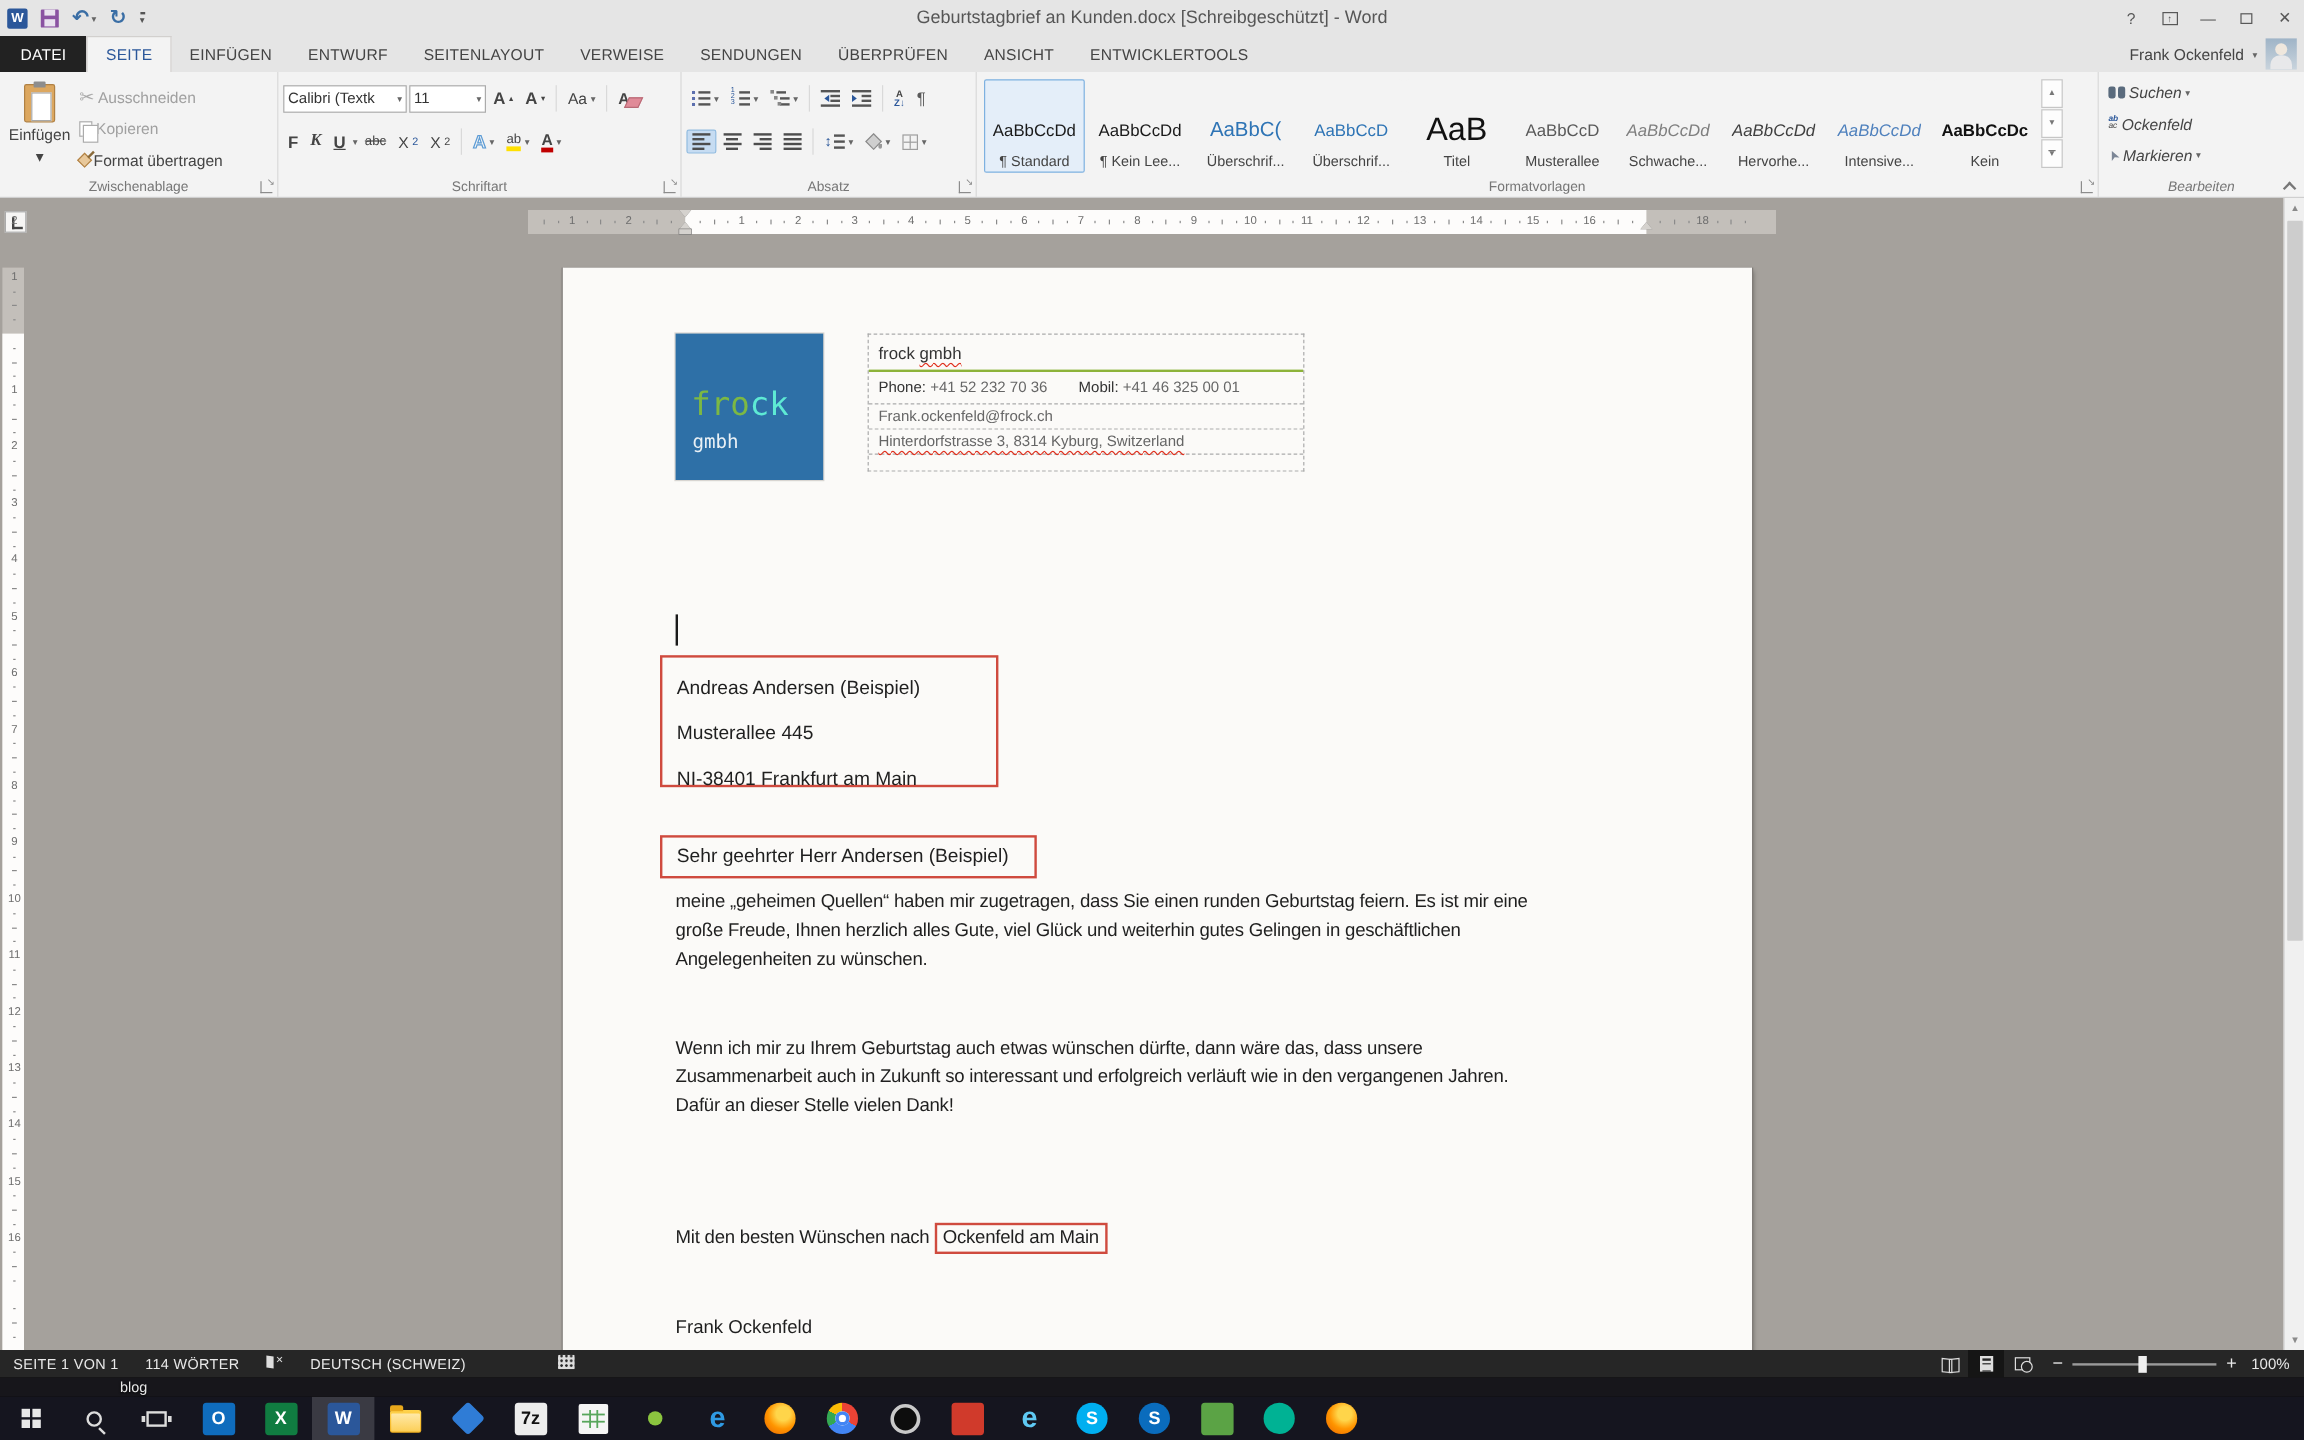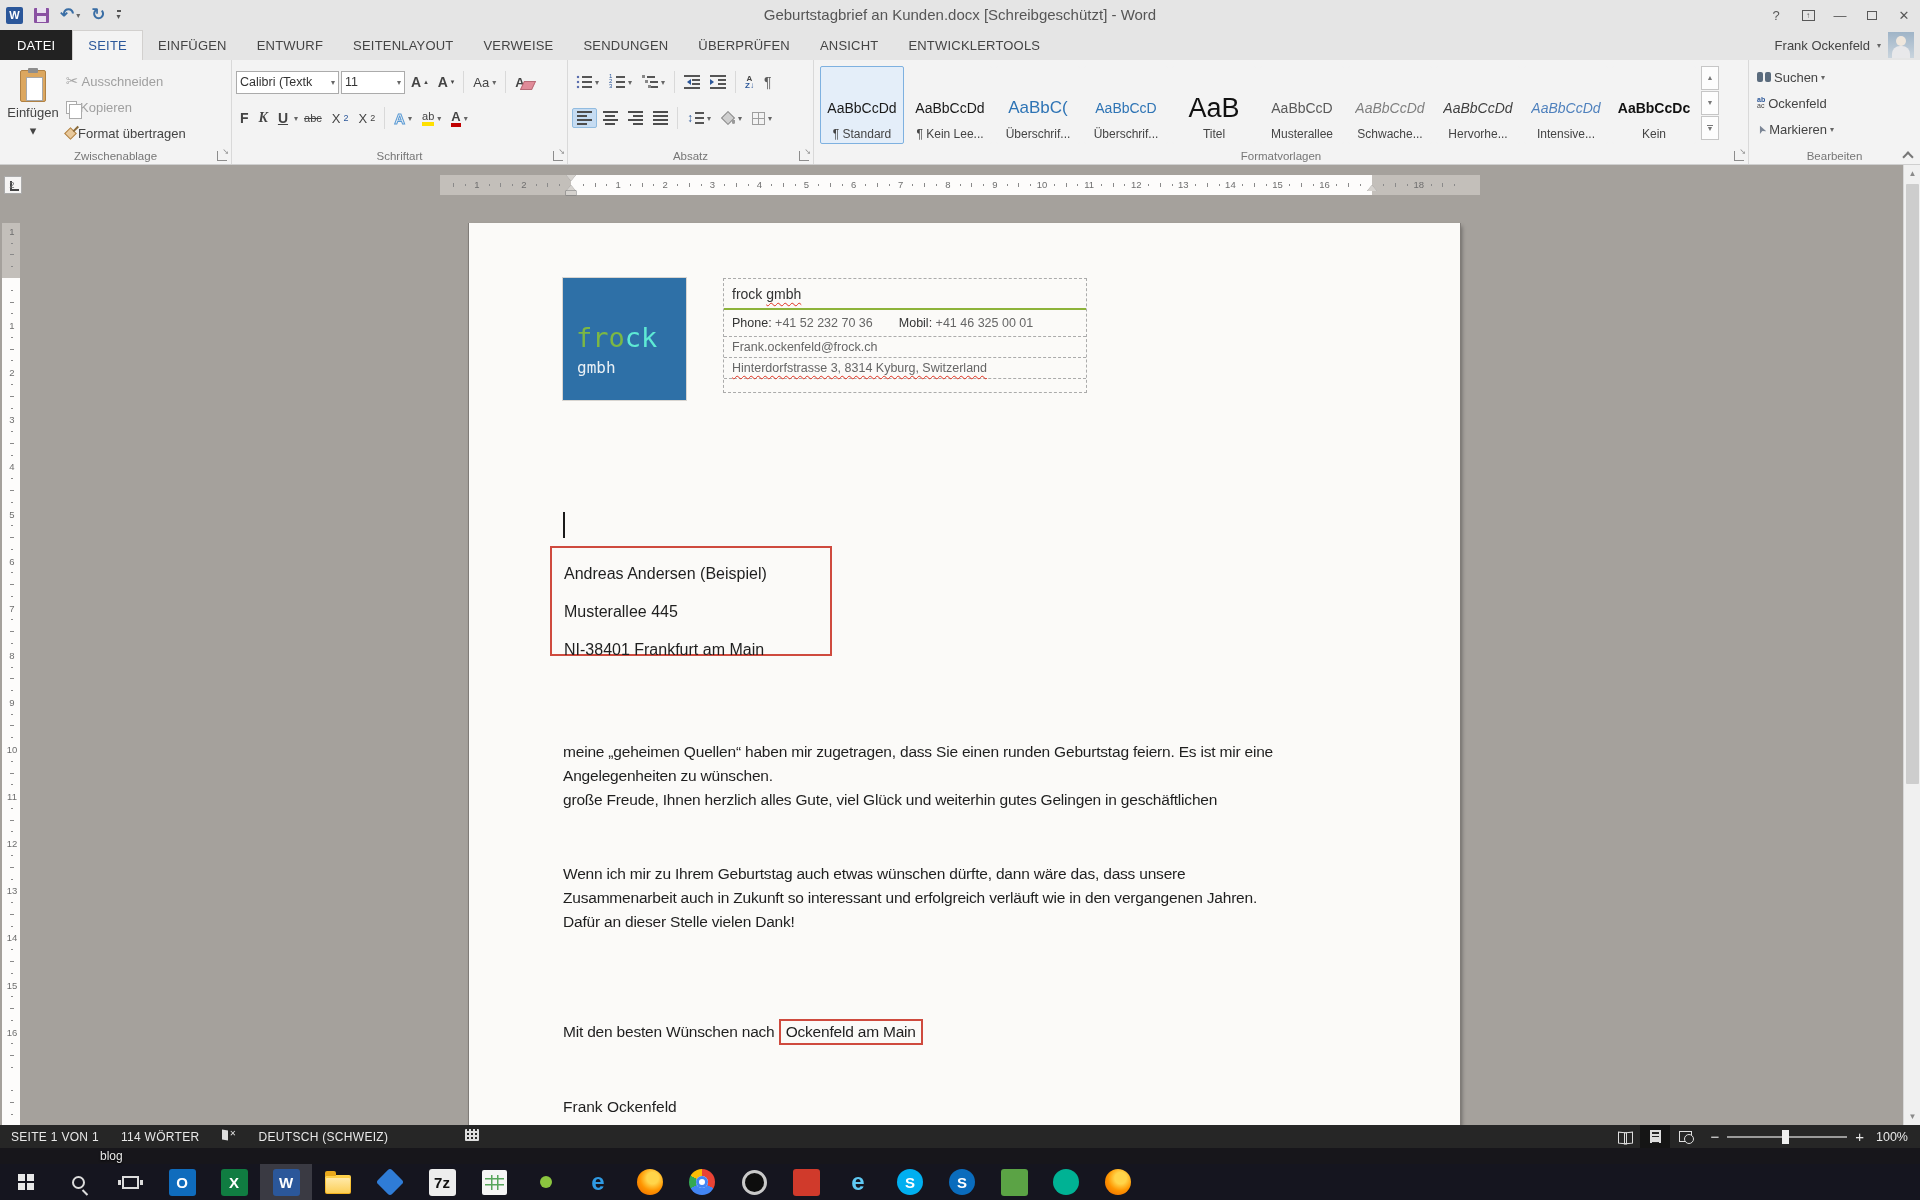--- a/index.html
+++ b/index.html
@@ -146,21 +146,21 @@
   .ss-sub { font-size:14px; color:#595959; }
   .ss-subtle { font-size:14px; color:#7f7f7f; font-style:italic; }
   .ss-emph { font-size:14px; color:#3f3f3f; font-style:italic; }
   .ss-intense { font-size:14px; color:#4f81bd; font-style:italic; }
   .ss-bold { font-size:14px; color:#111; font-weight:bold; }
   #styles-scroll { width:18px; margin-left:3px; display:flex; flex-direction:column; gap:1px; padding-top:2px;}
   .ss-btn { height:24px; border:1px solid #c6c6c6; background:#fdfdfd; font-size:7px; color:#777;
      display:flex; align-items:center; justify-content:center; flex-direction:column; line-height:6px;}
 
   
-  #grp-editing { flex:1; display:flex; flex-direction:column; justify-content:flex-start; padding-top:5px; gap:2px; border-right:none;}
+  #grp-editing { flex:1; display:flex; flex-direction:column; justify-content:flex-start; padding-top:5px; gap:2px; border-right:none;font-style:italic;}
   #grp-editing .rbtn { justify-content:flex-start; height:24px; }
   .ic-find { width:14px; height:10px; position:relative; }
   .ic-find::before,.ic-find::after { content:""; position:absolute; top:0; width:6px; height:10px; background:#5a6b7d; border-radius:2px;}
   .ic-find::before { left:0; } .ic-find::after { right:0; }
   .ic-rep { font-size:7px; line-height:6px; color:#444; }
   .ic-rep b { color:#2b579a; }
   .ic-sel-ptr { display:inline-block; transform:rotate(-115deg); color:#7c8696; font-size:11px; }
   #ribbon-collapse { position:absolute; right:9px; bottom:6px; width:8px; height:8px; }
   #ribbon-collapse::before { content:""; position:absolute; left:1px; top:3px; width:6px; height:6px;
      border-top:2px solid #777; border-right:2px solid #777; transform:rotate(-45deg); }
@@ -730,25 +730,28 @@
     </div>
 
     <div class="pgc" id="caret"></div>
 
     <div class="pgc redbox" id="recipient">
         <div>Andreas Andersen (Beispiel)</div>
         <div>Musterallee 445</div>
         <div>NI-38401 Frankfurt am Main</div>
       </div>
 
+    <div class="pgc redbox" id="salutation">
+      <span>Sehr geehrter Herr Andersen (Beispiel)</span>
+    </div>
 
     <div class="pgc bodypara" id="para1">
         <div>meine „geheimen Quellen“ haben mir zugetragen, dass Sie einen runden Geburtstag feiern. Es ist mir eine</div>
+        <div>große Freude, Ihnen herzlich alles Gute, viel Glück und weiterhin gutes Gelingen in geschäftlichen</div>
         <div>Angelegenheiten zu wünschen.</div>
-        <div>große Freude, Ihnen herzlich alles Gute, viel Glück und weiterhin gutes Gelingen in geschäftlichen</div>
       </div>
     <div class="pgc bodypara" id="para2">
         <div>Wenn ich mir zu Ihrem Geburtstag auch etwas wünschen dürfte, dann wäre das, dass unsere</div>
         <div>Zusammenarbeit auch in Zukunft so interessant und erfolgreich verläuft wie in den vergangenen Jahren.</div>
         <div>Dafür an dieser Stelle vielen Dank!</div>
       </div>
 
     <div class="pgc" id="closing">
       <span>Mit den besten Wünschen nach </span><span class="hl">Ockenfeld am Main</span>
     </div>

